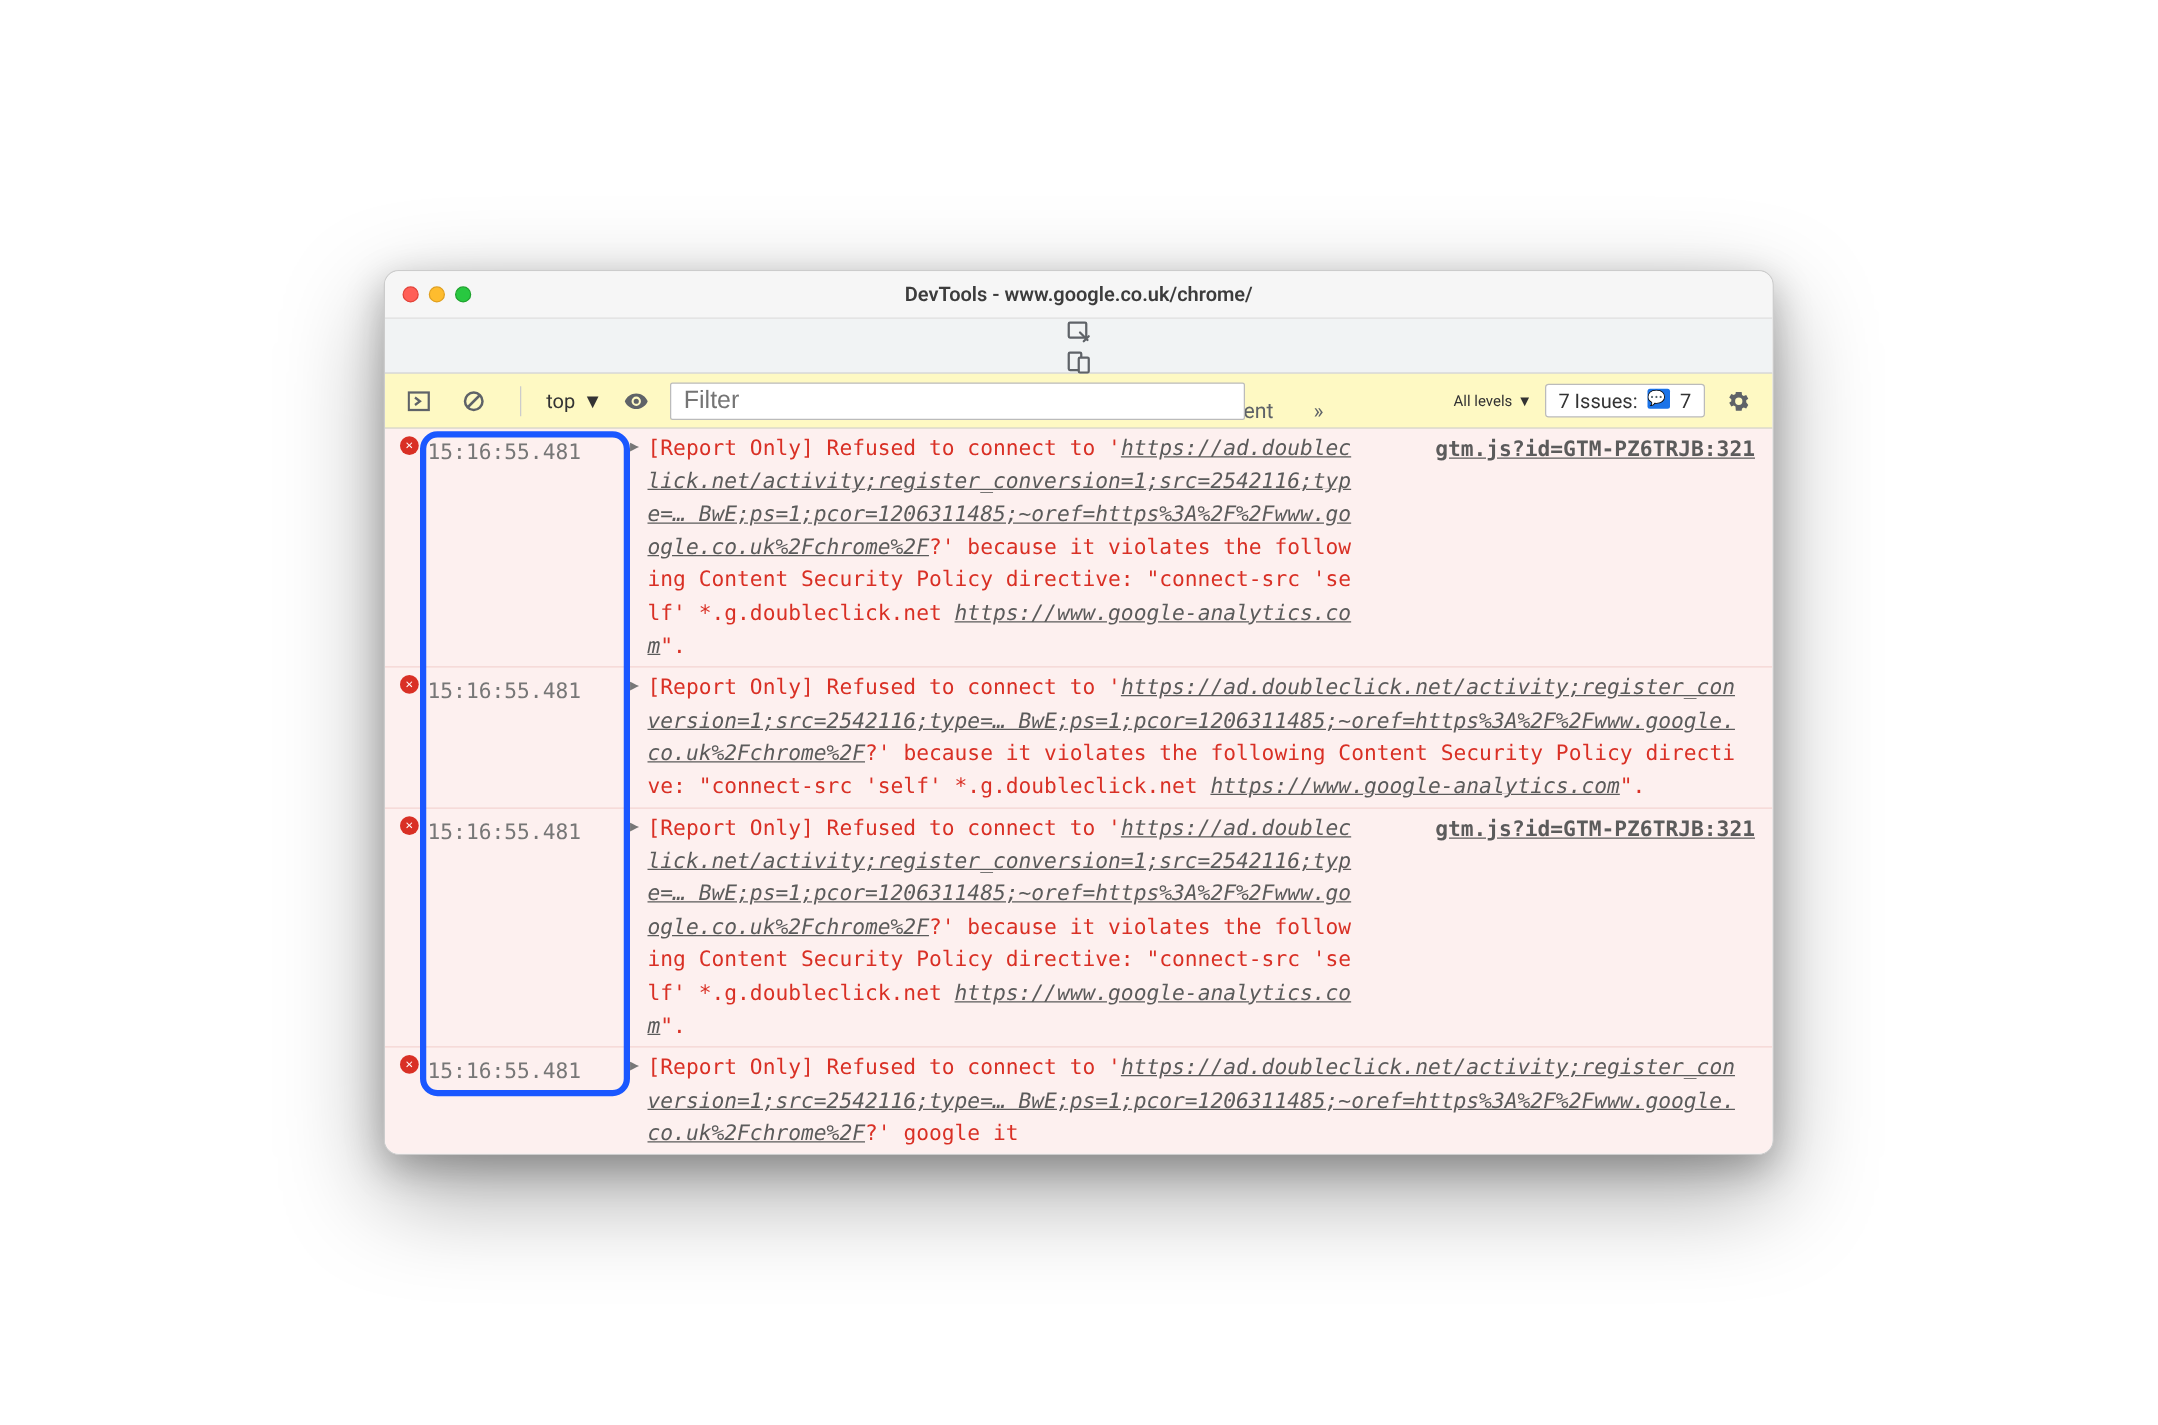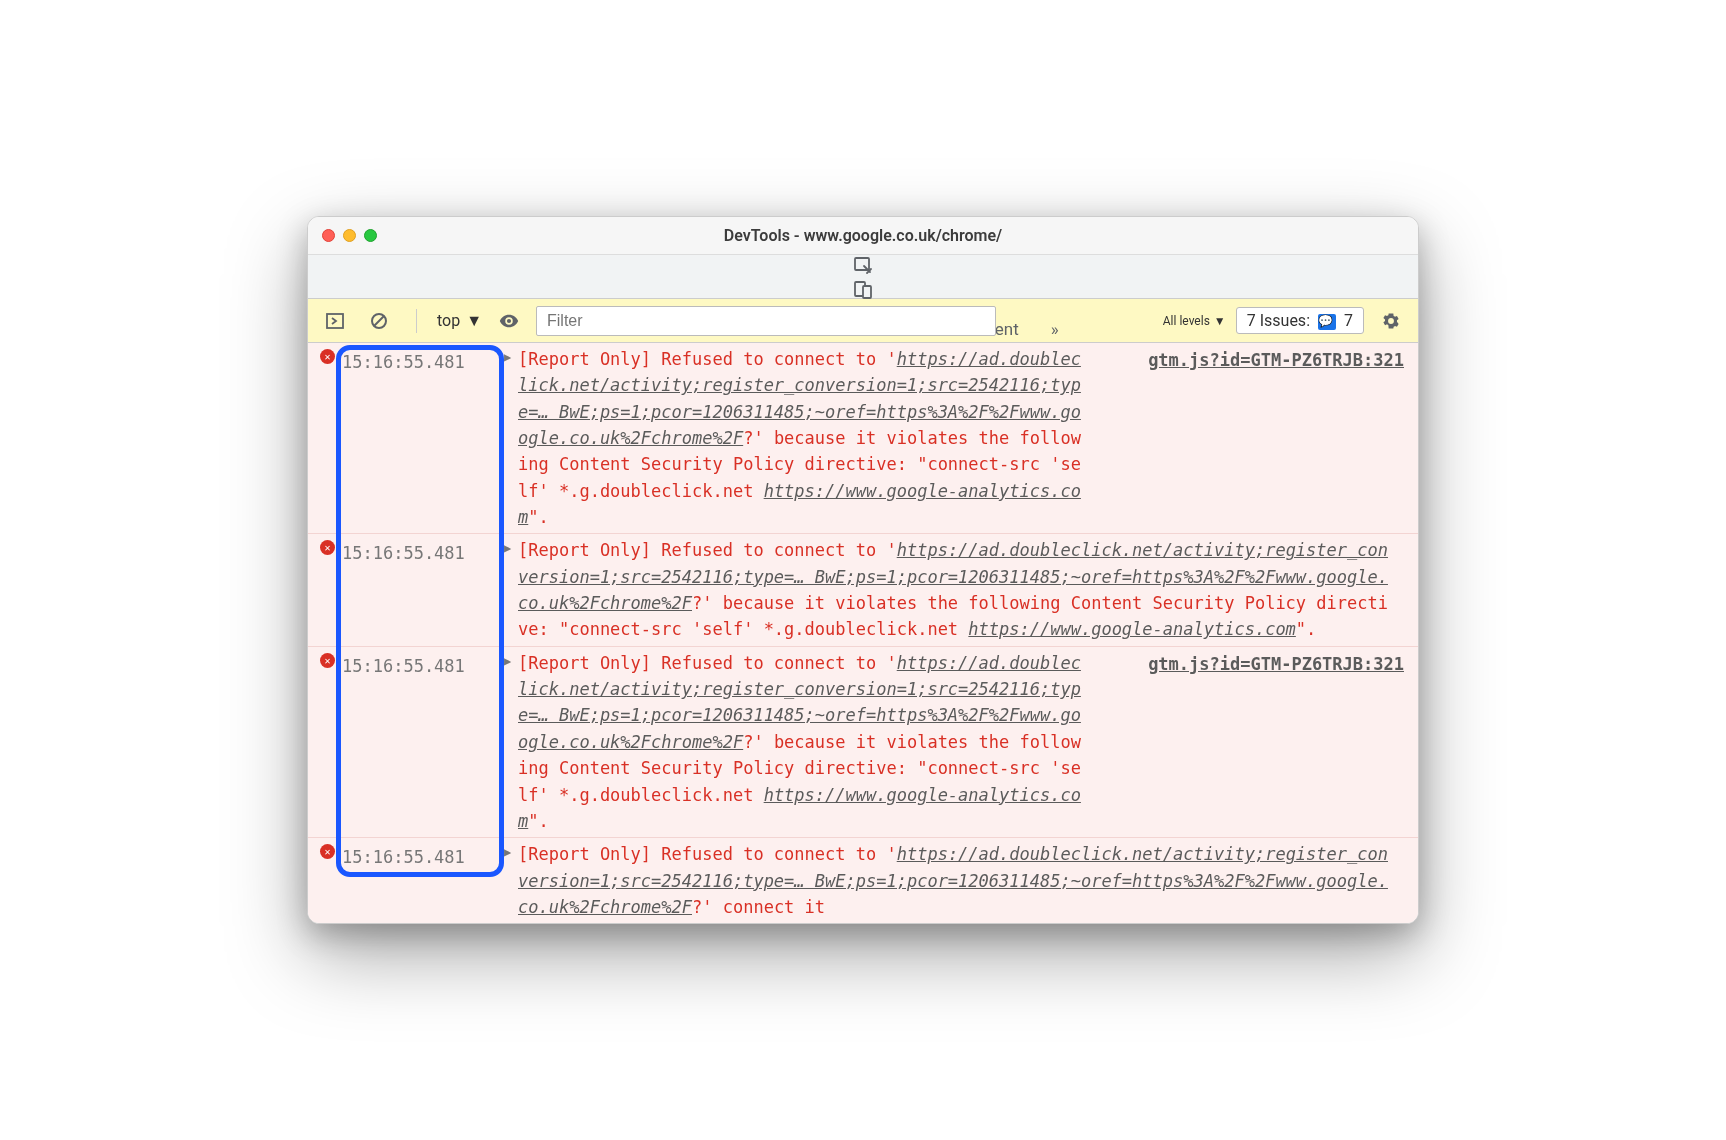--- a/index.html
+++ b/index.html
@@ -69,27 +69,27 @@
   .filterbar {
     height: 44px;
     background:#fef9c3;
     border-bottom:1px solid #ccc;
     display:flex; align-items:center;
     padding: 0 10px; gap:10px;
   }
   .ctxsel { display:flex; align-items:center; gap:6px; color:#333; font-size:16px; cursor:pointer; }
   .filterin {
     flex:0 0 460px; height:30px; background:#fff; border:1px solid #bbb;
-    padding:0 10px; font-size:16px; color:#999; border-radius:2px;
+    padding:0 10px; font-size:20px; color:#999; border-radius:2px;
   }
   .levelsel { color:#333; font-size:12px; cursor:pointer; display:flex; align-items:center; gap:4px;}
   .issuebtn {
     background:#fff; border:1px solid #bbb; border-radius:3px;
     padding: 3px 10px; font-size:16px; color:#333;
-    display:flex; align-items:flex-end; gap:8px; cursor:pointer;
+    display:flex; align-items:flex-start; gap:8px; cursor:pointer;
   }
   .console-body { position:relative; background:#fdf0ef; font-family: Menlo, Consolas, monospace; font-size:17px; line-height:1.55; overflow:hidden; max-height:580px;}
   .msgrow {
     display:flex; border-bottom:1px solid #f3d4d2;
     padding: 3px 14px 3px 12px;
   }
   .rowicon { flex:0 0 22px; padding-top:3px;}
   .errcircle { width:15px; height:15px; background:#d93025; border-radius:50%; color:#fff; display:flex; align-items:center; justify-content:center; font-size:10px; font-weight:bold;}
   .timestamp { flex:0 0 162px; color:#777; padding-top:3px;}
   .arrow { flex:0 0 14px; color:#777; padding-top:2px; font-size:12px;}
@@ -234,18 +234,18 @@
         <div class="arrow">▶</div>
         <div class="msgtext"><span>[Report Only] Refused to connect to '</span><span class="u">https://ad.doubleclick.net/activity;register_conversion=1;src=2542116;type=… BwE;ps=1;pcor=1206311485;~oref=https%3A%2F%2Fwww.google.co.uk%2Fchrome%2F</span><span>?' because it violates the following Content Security Policy directive: "connect-src 'self' *.g.doubleclick.net </span><span class="u">https://www.google-analytics.com</span><span>".</span></div>
         <div class="src">gtm.js?id=GTM-PZ6TRJB:321</div>
       </div>
       <div class="msgrow">
         <div class="rowicon">
           <div class="errcircle">✕</div>
         </div>
         <div class="timestamp">15:16:55.481</div>
         <div class="arrow">▶</div>
-        <div class="msgtext"><span>[Report Only] Refused to connect to '</span><span class="u">https://ad.doubleclick.net/activity;register_conversion=1;src=2542116;type=… BwE;ps=1;pcor=1206311485;~oref=https%3A%2F%2Fwww.google.co.uk%2Fchrome%2F</span><span>?' connect it </span></div>
+        <div class="msgtext"><span>[Report Only] Refused to connect to '</span><span class="u">https://ad.doubleclick.net/activity;register_conversion=1;src=2542116;type=… BwE;ps=1;pcor=1206311485;~oref=https%3A%2F%2Fwww.google.co.uk%2Fchrome%2F</span><span>?' google it </span></div>
         <div class="src" style="flex: 0 0 0px;"></div>
       </div>
     </div>
 
 </div>
 
 </body></html>

